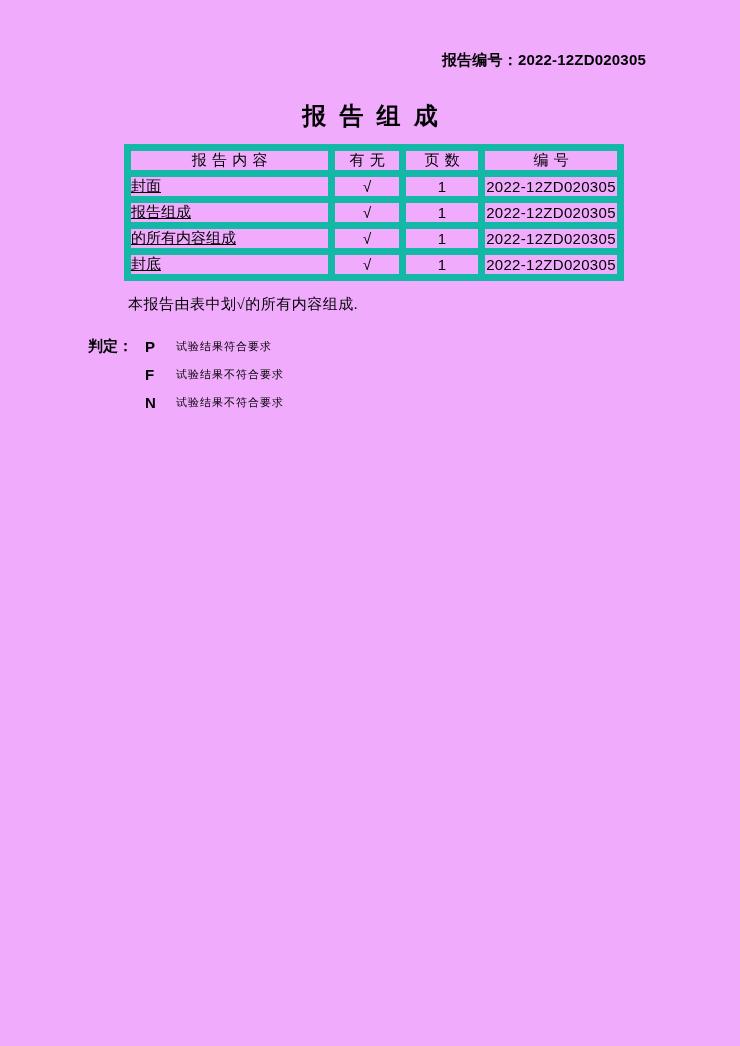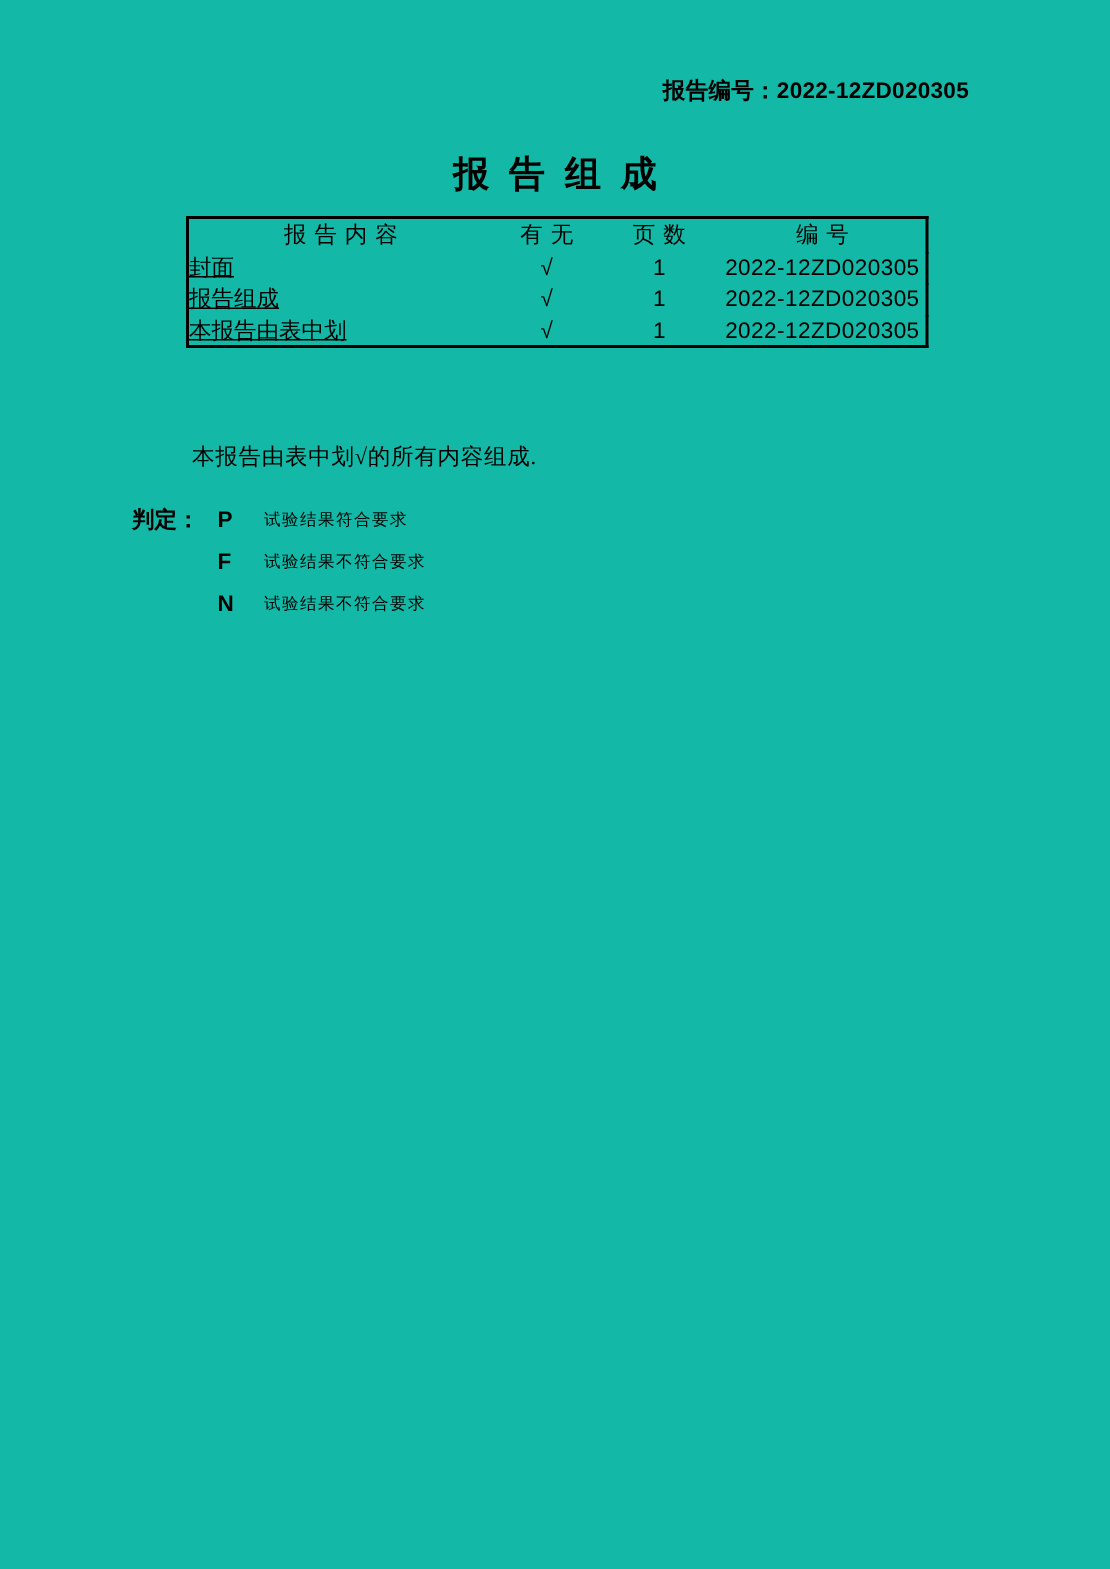--- a/index.html
+++ b/index.html
@@ -8,21 +8,21 @@
     width: 740px;
     height: 1046px;
     position: relative;
     font-family: "Liberation Serif", "DejaVu Serif", serif;
     color: #000;
     overflow: hidden;
   }
   .page {
     position: absolute;
     inset: 0;
-    background: #14b8a6;
+    background: #f0abfc;
     padding-left: 32px;
   }
 
   
   .report-no-line {
     position: absolute;
     top: 51px;
     right: 94px;
     font-family: "Liberation Sans", "DejaVu Sans", sans-serif;
     font-weight: bold;
@@ -50,21 +50,21 @@
     position: absolute;
     left: 124px;
     top: 144px;
     width: 493px;
     border-collapse: collapse;
     border: 2px solid #000;
     table-layout: fixed;
   }
   table.report-table th,
   table.report-table td {
-    border: 1px solid #14b8a6;
+    border: 7px solid #14b8a6;
     font-size: 15px;
     font-weight: normal;
     padding: 0;
     overflow: hidden;
     white-space: nowrap;
   }
   table.report-table th {
     height: 23px;
     text-align: center;
     letter-spacing: 0.35em;
@@ -162,21 +162,27 @@
         <td class="cell-pages">1</td>
         <td class="cell-number">2022-12ZD020305</td>
       </tr>
       <tr>
         <td class="cell-content">报告组成</td>
         <td class="cell-check">√</td>
         <td class="cell-pages">1</td>
         <td class="cell-number">2022-12ZD020305</td>
       </tr>
       <tr>
-        <td class="cell-content">本报告由表中划</td>
+        <td class="cell-content">的所有内容组成</td>
+        <td class="cell-check">√</td>
+        <td class="cell-pages">1</td>
+        <td class="cell-number">2022-12ZD020305</td>
+      </tr>
+      <tr>
+        <td class="cell-content">封底</td>
         <td class="cell-check">√</td>
         <td class="cell-pages">1</td>
         <td class="cell-number">2022-12ZD020305</td>
       </tr>
     </tbody>
   </table>
 
   <div class="table-note">本报告由表中划√的所有内容组成.</div>
 
   <div class="judgement">

